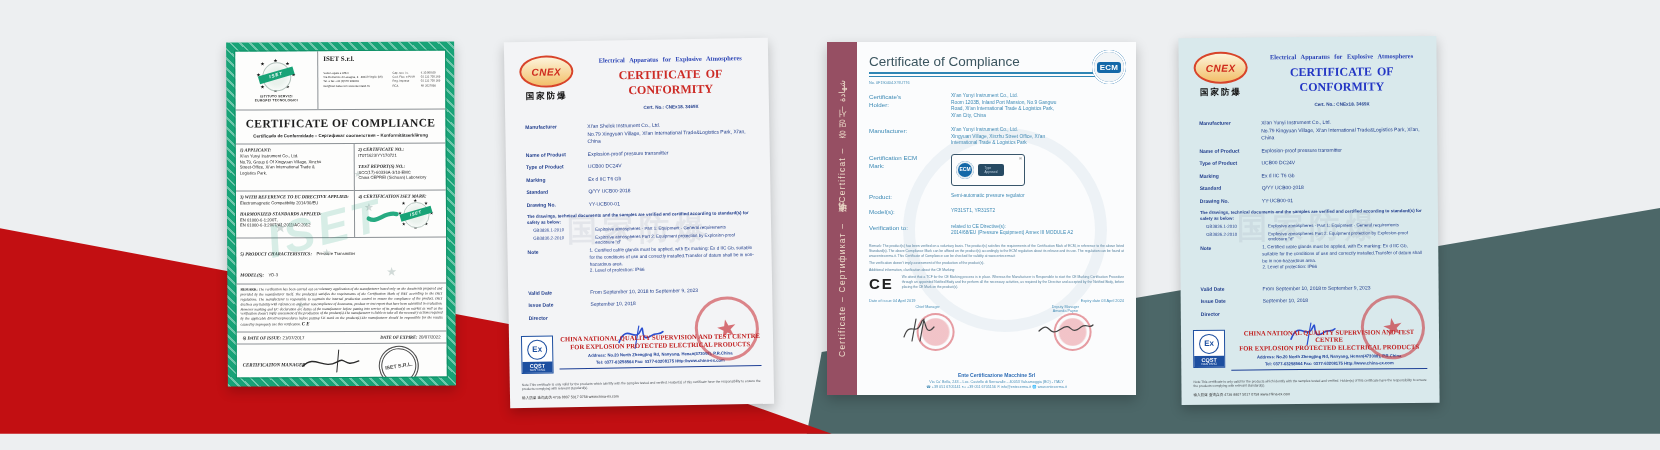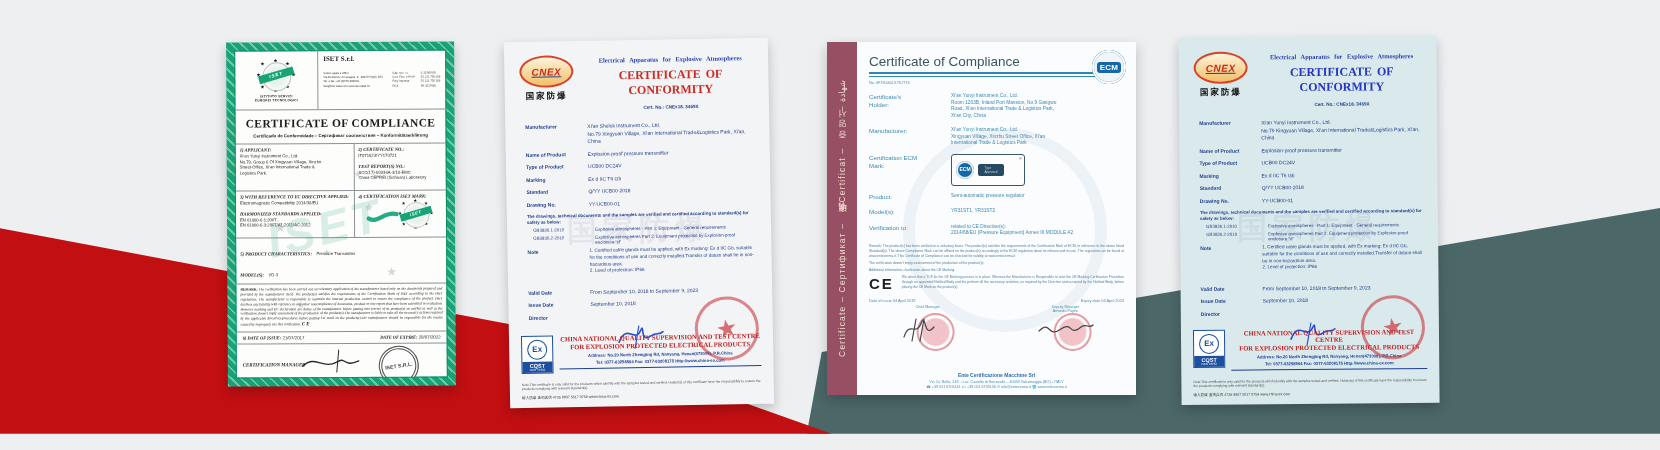--- a/index.html
+++ b/index.html
@@ -58,21 +58,21 @@
          color:rgba(46,166,132,.18);transform:rotate(-14deg);letter-spacing:4px;pointer-events:none;}
   .c1-star{position:absolute;color:rgba(110,140,132,.30);pointer-events:none;}
 
   
   .cnex{width:264px;height:366px;color:#24408e;}
   .cert2{left:507px;top:40px;background:#f3f4f6;transform:rotate(-1deg);}
   .cert4{left:1180px;top:37px;width:258px;height:367px;background:#d9e9ec;transform:rotate(-.5deg);}
   .cnex-head{position:relative;padding-top:16px;}
   .cnex-logo-wrap{position:absolute;left:14px;top:14px;width:56px;text-align:center;}
   .cnex-oval{width:50px;height:28px;border:2px solid #d8442a;border-radius:50%;margin:0 auto;
-             background:linear-gradient(#fdf4da,#f2bf6a);display:flex;align-items:center;justify-content:center;text-decoration:underline;}
+             background:linear-gradient(#fdf4da,#f2bf6a);display:flex;align-items:center;justify-content:center;}
   .cnex-oval span{color:#cf2b1d;font-weight:bold;font-style:italic;font-size:10px;letter-spacing:.5px;}
   .cnex-cn{font-size:8.5px;font-weight:bold;color:#111;letter-spacing:2px;margin-top:3px;}
   .cnex-head-main{margin-left:78px;margin-right:10px;text-align:center;}
   .cnex-ea{font-family:"Liberation Serif",serif;font-weight:bold;font-size:6.4px;color:#2a43b5;word-spacing:3px;}
   .cnex-title{font-family:"Liberation Serif",serif;font-weight:bold;font-size:12px;margin-top:5px;word-spacing:2px;}
   .cert2 .cnex-title{color:#cc2a25;}
   .cert4 .cnex-title{color:#2336c4;}
   .cnex-certno{font-size:4.6px;font-weight:bold;margin-top:7px;}
   .cnex-body{position:relative;margin:12px 16px 0 20px;z-index:2;}
   .crow{display:flex;margin-bottom:5px;}

